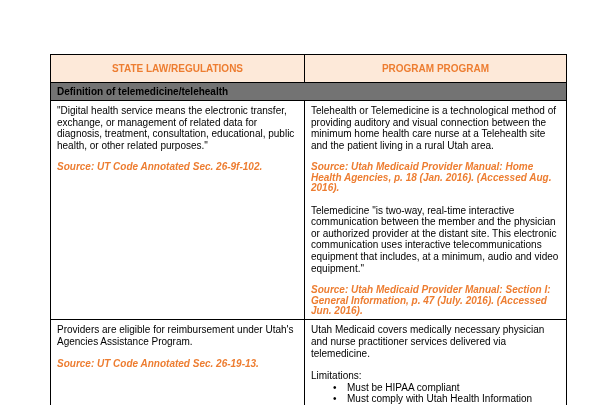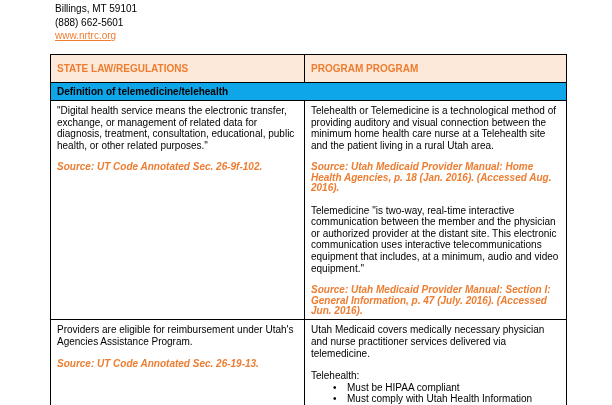--- a/index.html
+++ b/index.html
@@ -42,23 +42,24 @@
     line-height: 11.6px;
   }
   tr.head-row td {
     background: #FDE9D9;
     color: #ED7D31;
     font-weight: bold;
     font-size: 10px;
     height: 28px;
     vertical-align: middle;
     padding: 2px 6px;
+    text-align: center;
   }
   tr.section-row td {
-    background: #0ea5e9;
+    background: #737373;
     font-weight: bold;
     font-size: 10px;
     height: 18px;
     vertical-align: middle;
     padding: 1px 6px;
   }
   tr.content-row-1 td { height: 197px; }
   td p { margin: 0 0 11px 0; }
   td p:last-child { margin-bottom: 0; }
   p.source {
@@ -82,25 +83,20 @@
     position: absolute;
     left: 0;
     top: 0;
   }
 </style>
 </head>
 <body>
 
 <div class="page">
 
-  <div class="contact">
-    <div>Billings, MT 59101</div>
-    <div>(888) 662-5601</div>
-    <a class="website">www.nrtrc.org</a>
-  </div>
 
   <table class="doc-table">
     <colgroup>
       <col style="width:254px">
       <col style="width:262px">
     </colgroup>
     <tbody>
       <tr class="head-row">
         <td>STATE LAW/REGULATIONS</td>
         <td>PROGRAM PROGRAM</td>
@@ -124,21 +120,21 @@
       </tr>
 
 
       <tr class="content-row-2">
         <td>
           <p class="body">Providers are eligible for reimbursement under Utah's Agencies Assistance Program.</p>
           <p class="source">Source: UT Code Annotated Sec. 26-19-13.</p>
         </td>
         <td>
           <p class="body">Utah Medicaid covers medically necessary physician and nurse practitioner services delivered via telemedicine.</p>
-          <p class="body limitations">Telehealth:</p>
+          <p class="body limitations">Limitations:</p>
           <ul class="bullets">
             <li>
               <span class="dot">•</span>
               <span>Must be HIPAA compliant</span>
             </li>
             <li>
               <span class="dot">•</span>
               <span>Must comply with Utah Health Information Network Standards for Telehealth</span>
             </li>
           </ul>

